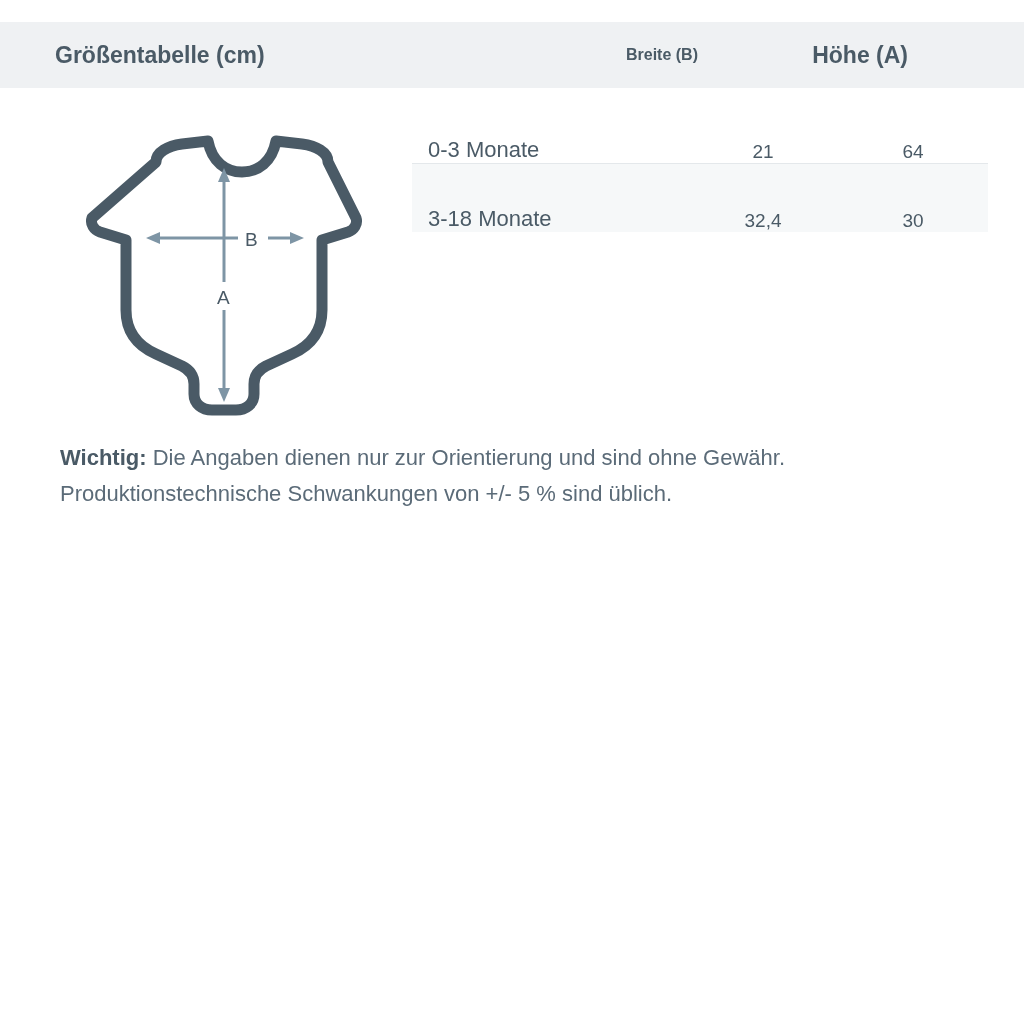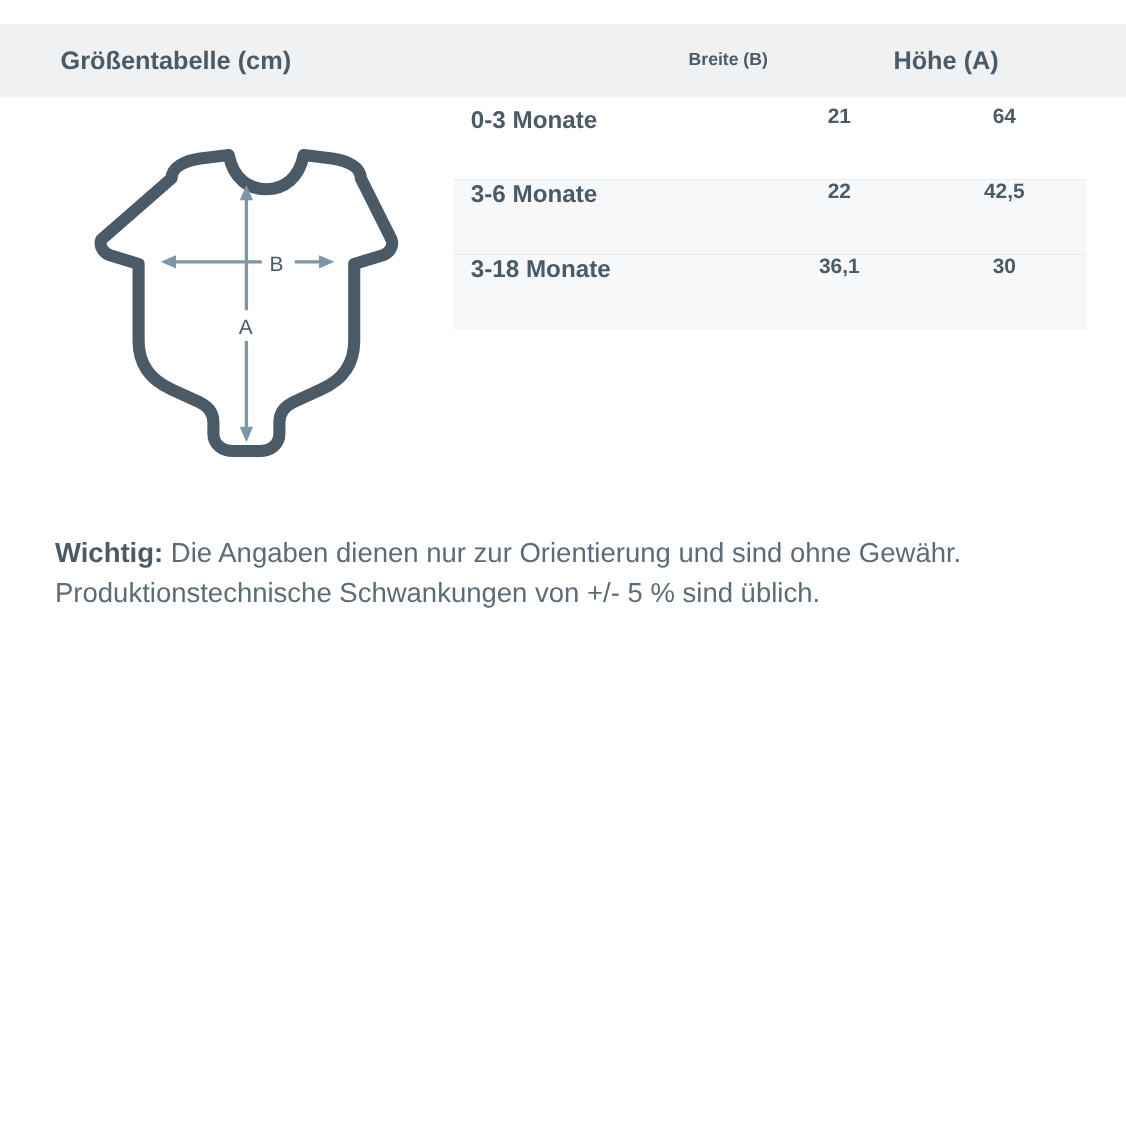--- a/index.html
+++ b/index.html
@@ -73,23 +73,22 @@
   .table {
     position: absolute;
     left: 412px;
     top: 96px;
     width: 576px;
   }
   .trow {
     position: relative;
     height: 68px;
     display: flex;
-    align-items: flex-start;
+    align-items: flex-end;
     border-bottom: 1px solid #e4e8eb;
-    font-weight: bold;
   }
   .trow:last-child { border-bottom: none; }
   .trow.alt { background: #f6f8f9; }
   .cell-size {
     width: 276px;
     padding-left: 16px;
     font-size: 22px;
     color: #4a5a66;
     white-space: nowrap;
   }
@@ -106,27 +105,26 @@
     position: absolute;
     left: 60px;
     top: 110px;
     width: 330px;
     height: 310px;
   }
 
   
   .note {
     position: absolute;
-    left: 50px;
+    left: 60px;
     top: 440px;
     width: 920px;
-    font-size: 25px;
+    font-size: 22px;
     line-height: 36px;
     color: #5b6b78;
-    margin-top: 45px;
   }
   .note b {
     color: #4a5a66;
     font-weight: bold;
   }
 </style>
 </head>
 <body>
 
 <div class="page">
@@ -190,30 +188,25 @@
   </div>
 
   <div class="table">
 
     <div class="trow">
       <div class="cell-size">0-3 Monate</div>
       <div class="cell-num">21</div>
       <div class="cell-num">64</div>
     </div>
 
-    <div class="trow alt">
-      <div class="cell-size">3-6 Monate</div>
-      <div class="cell-num">22</div>
-      <div class="cell-num">42,5</div>
-    </div>
 
 
     <div class="trow alt">
       <div class="cell-size">3-18 Monate</div>
-      <div class="cell-num">36,1</div>
+      <div class="cell-num">32,4</div>
       <div class="cell-num">30</div>
     </div>
 
   </div>
 
   <div class="note">
     <span><b>Wichtig:</b></span><span> Die Angaben dienen nur zur Orientierung und sind ohne Gewähr.</span><br>
     <span>Produktionstechnische Schwankungen von +/- 5 % sind üblich.</span>
   </div>
 

